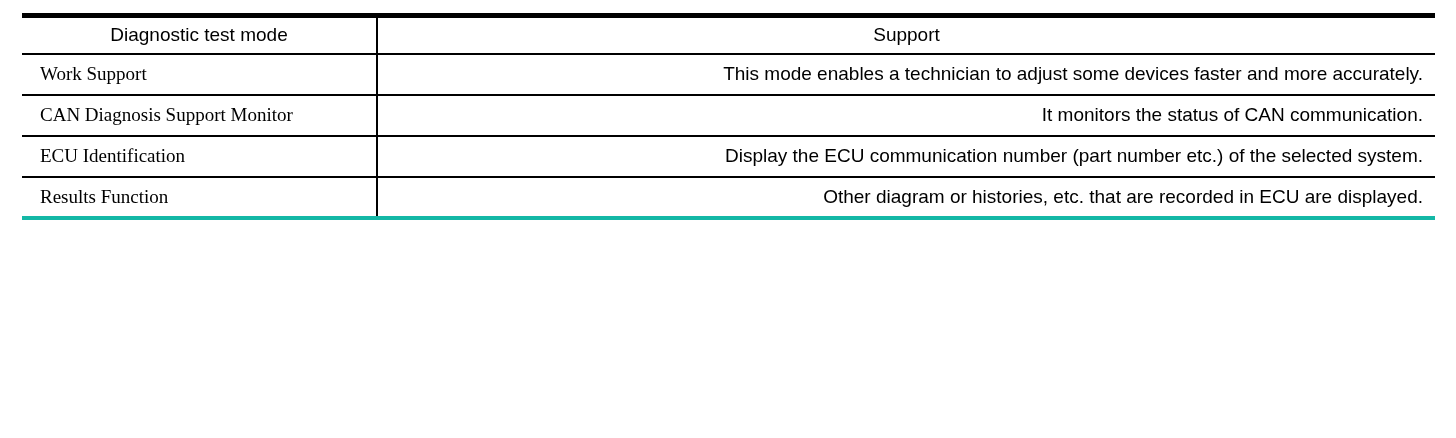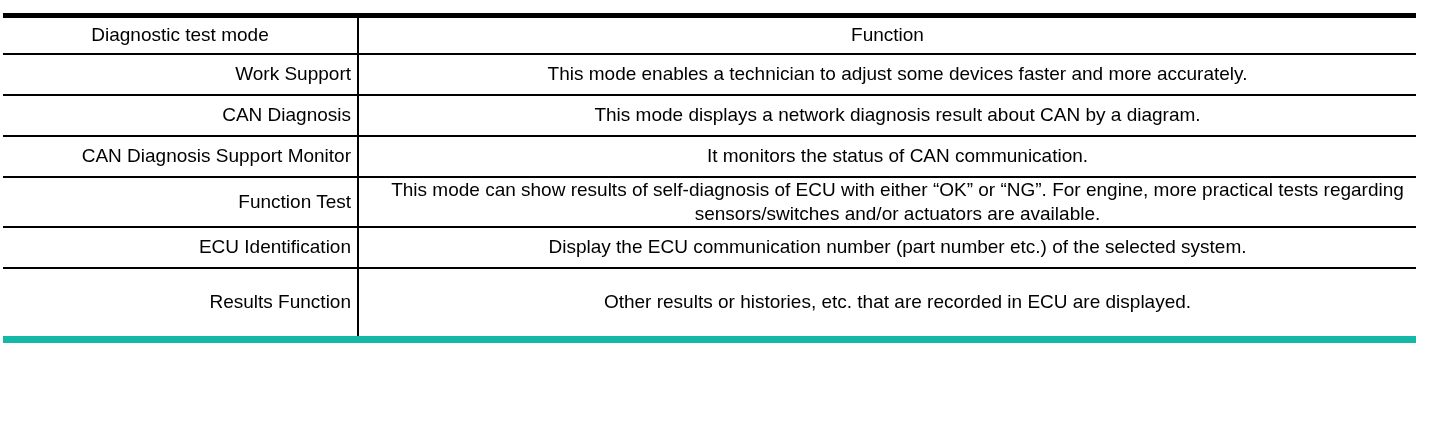--- a/index.html
+++ b/index.html
@@ -12,27 +12,27 @@
     overflow: hidden;
   }
   .page {
     position: relative;
     width: 1456px;
     height: 438px;
     background: #ffffff;
   }
   table.diag-table {
     position: absolute;
-    left: 3px;
+    left: 22px;
     top: 13px;
     width: 1413px;
     border-collapse: collapse;
     table-layout: fixed;
     border-top: 5px solid #000000;
-    border-bottom: 7px solid #14b8a6;
+    border-bottom: 4px solid #14b8a6;
   }
   table.diag-table th,
   table.diag-table td {
     border-bottom: 2px solid #000000;
     font-size: 19px;
     font-weight: normal;
     color: #000000;
     vertical-align: middle;
     line-height: 24px;
   }
@@ -40,62 +40,55 @@
   thead tr { height: 38px; }
   thead th { text-align: center; }
   
   tbody tr { height: 41px; }
   tbody tr:nth-child(6) { height: 72px; }  
   tbody tr:last-child th,
   tbody tr:last-child td { border-bottom: none; }
   
   .col-mode { width: 355px; }
   td.col-mode {
-    text-align: right;
+    text-align: left;
     padding-left: 18px;
     padding-right: 6px;
+    font-family: Liberation Serif, serif;
   }
   .col-func { border-left: 2px solid #000000; }
   td.col-func {
-    text-align: center;
+    text-align: right;
     padding-left: 32px;
     padding-right: 12px;
   }
 </style>
 </head>
 <body>
 
 <div class="page">
   <table class="diag-table">
     <thead>
       <tr>
         <th class="col-mode">Diagnostic test mode</th>
-        <th class="col-func">Function</th>
+        <th class="col-func">Support</th>
       </tr>
     </thead>
     <tbody id="table-body">
         <tr>
           <td class="col-mode">Work Support</td>
           <td class="col-func">This mode enables a technician to adjust some devices faster and more accurately.</td>
         </tr>
         <tr>
-          <td class="col-mode">CAN Diagnosis</td>
-          <td class="col-func">This mode displays a network diagnosis result about CAN by a diagram.</td>
-        </tr>
-        <tr>
           <td class="col-mode">CAN Diagnosis Support Monitor</td>
           <td class="col-func">It monitors the status of CAN communication.</td>
-        </tr>
-        <tr>
-          <td class="col-mode">Function Test</td>
-          <td class="col-func">This mode can show results of self-diagnosis of ECU with either “OK” or “NG”. For engine, more practical tests regarding sensors/switches and/or actuators are available.</td>
         </tr>
         <tr>
           <td class="col-mode">ECU Identification</td>
           <td class="col-func">Display the ECU communication number (part number etc.) of the selected system.</td>
         </tr>
         <tr>
           <td class="col-mode">Results Function</td>
-          <td class="col-func">Other results or histories, etc. that are recorded in ECU are displayed.</td>
+          <td class="col-func">Other diagram or histories, etc. that are recorded in ECU are displayed.</td>
         </tr>
       </tbody>
   </table>
 </div>
 
 </body></html>

